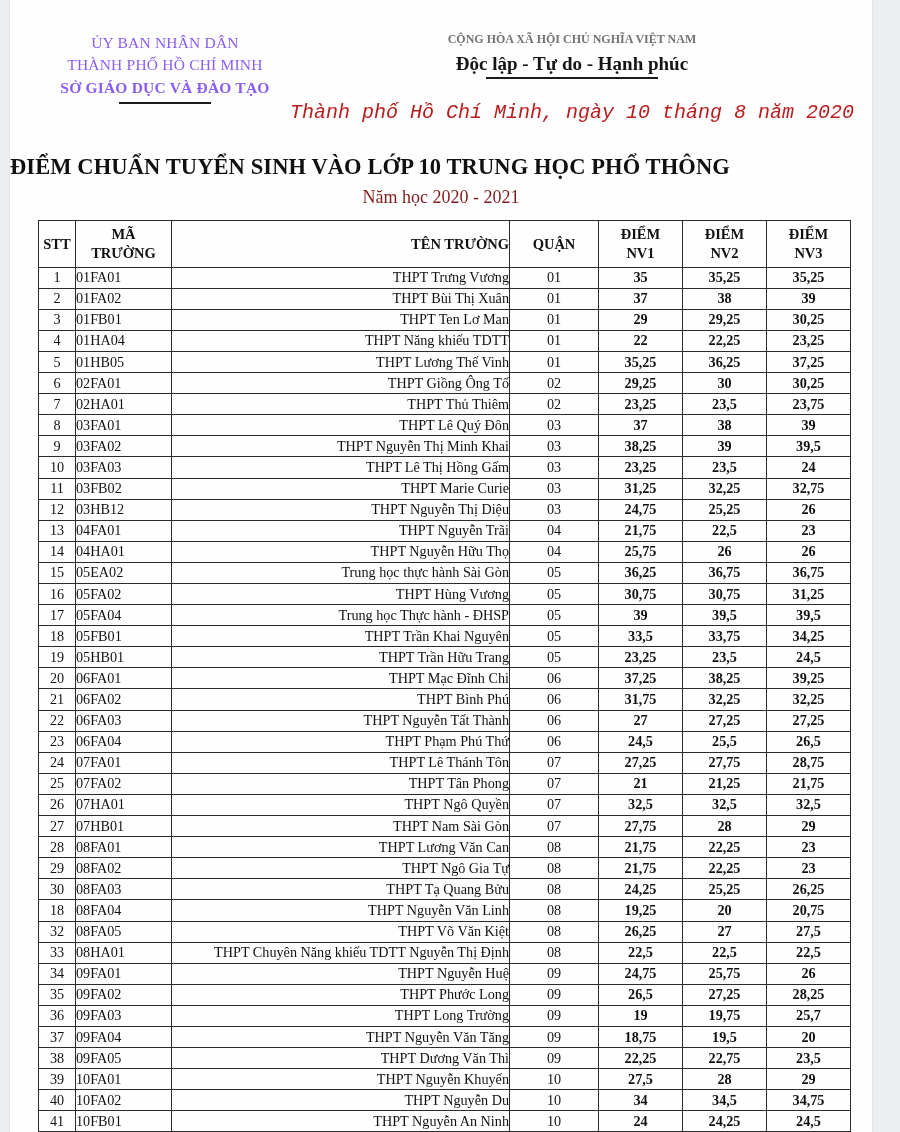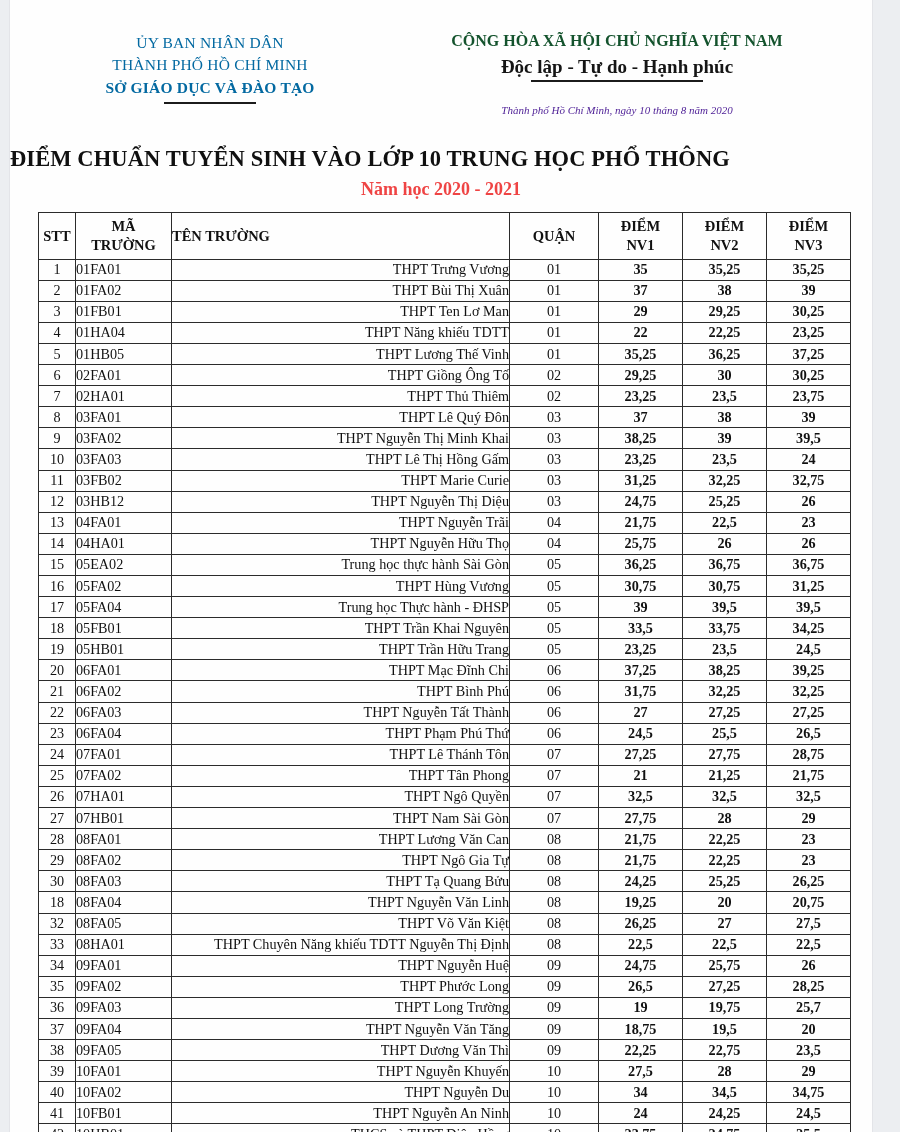--- a/index.html
+++ b/index.html
@@ -65,71 +65,72 @@
     flex: 1;
     text-align: center;
     padding-right: 18px;
     box-sizing: border-box;
   }
   .lh-line {
     font-size: 15.5px;
     letter-spacing: 0.2px;
     line-height: 1.45;
     white-space: nowrap;
-    color: #0369a1;
+    color: #8b5cf6;
   }
   .lh-line.bold { font-weight: bold; }
   .rule-short {
     width: 92px;
     height: 1.6px;
     background: #1b1b1b;
     margin: 3px auto 0 auto;
   }
   .rule-mid {
     width: 172px;
     height: 1.6px;
     background: #1b1b1b;
     margin: 2px auto 0 auto;
   }
   .lh-nation {
-    font-size: 16px;
+    font-size: 12px;
     font-weight: bold;
     white-space: nowrap;
-    color: #14532d;
+    color: #737373;
   }
   .lh-motto {
     font-size: 19px;
     font-weight: bold;
     white-space: nowrap;
     margin-top: 6px;
     color: #151515;
   }
   .lh-date {
-    font-size: 11px;
+    font-size: 20px;
     font-style: italic;
     margin-top: 22px;
     white-space: nowrap;
-    color: #4c1d95;
+    color: #b91c1c;
+    font-family: Liberation Mono, monospace;
   }
 
   
   .doc-title {
     font-size: 22.5px;
     font-weight: bold;
     letter-spacing: 0.1px;
     margin-top: 30px;
     color: #101010;
     white-space: nowrap;
   }
   .doc-subtitle {
     text-align: center;
     font-size: 18px;
-    font-weight: bold;
+    font-weight: normal;
     margin-top: 7px;
-    color: #ef4444;
+    color: #7f1d1d;
   }
 
   
   .table-wrap {
     margin: 12px auto 0 auto;
     width: 806px;
   }
   table.scores {
     border-collapse: collapse;
     width: 100%;
@@ -190,21 +191,21 @@
 
     <div class="table-wrap">
       <table class="scores">
         <thead>
           <tr>
             <th class="c-stt">STT</th>
             <th class="c-code hdr-2line" style="text-align:center;">
               <span>MÃ</span>
               <span>TRƯỜNG</span>
             </th>
-            <th class="c-name" style="text-align:left;">TÊN TRƯỜNG</th>
+            <th class="c-name" style="text-align:right;">TÊN TRƯỜNG</th>
             <th class="c-dist">QUẬN</th>
             <th class="c-score hdr-2line">
               <span>ĐIỂM</span>
               <span>NV1</span>
             </th>
             <th class="c-score hdr-2line">
               <span>ĐIỂM</span>
               <span>NV2</span>
             </th>
             <th class="c-score hdr-2line">

